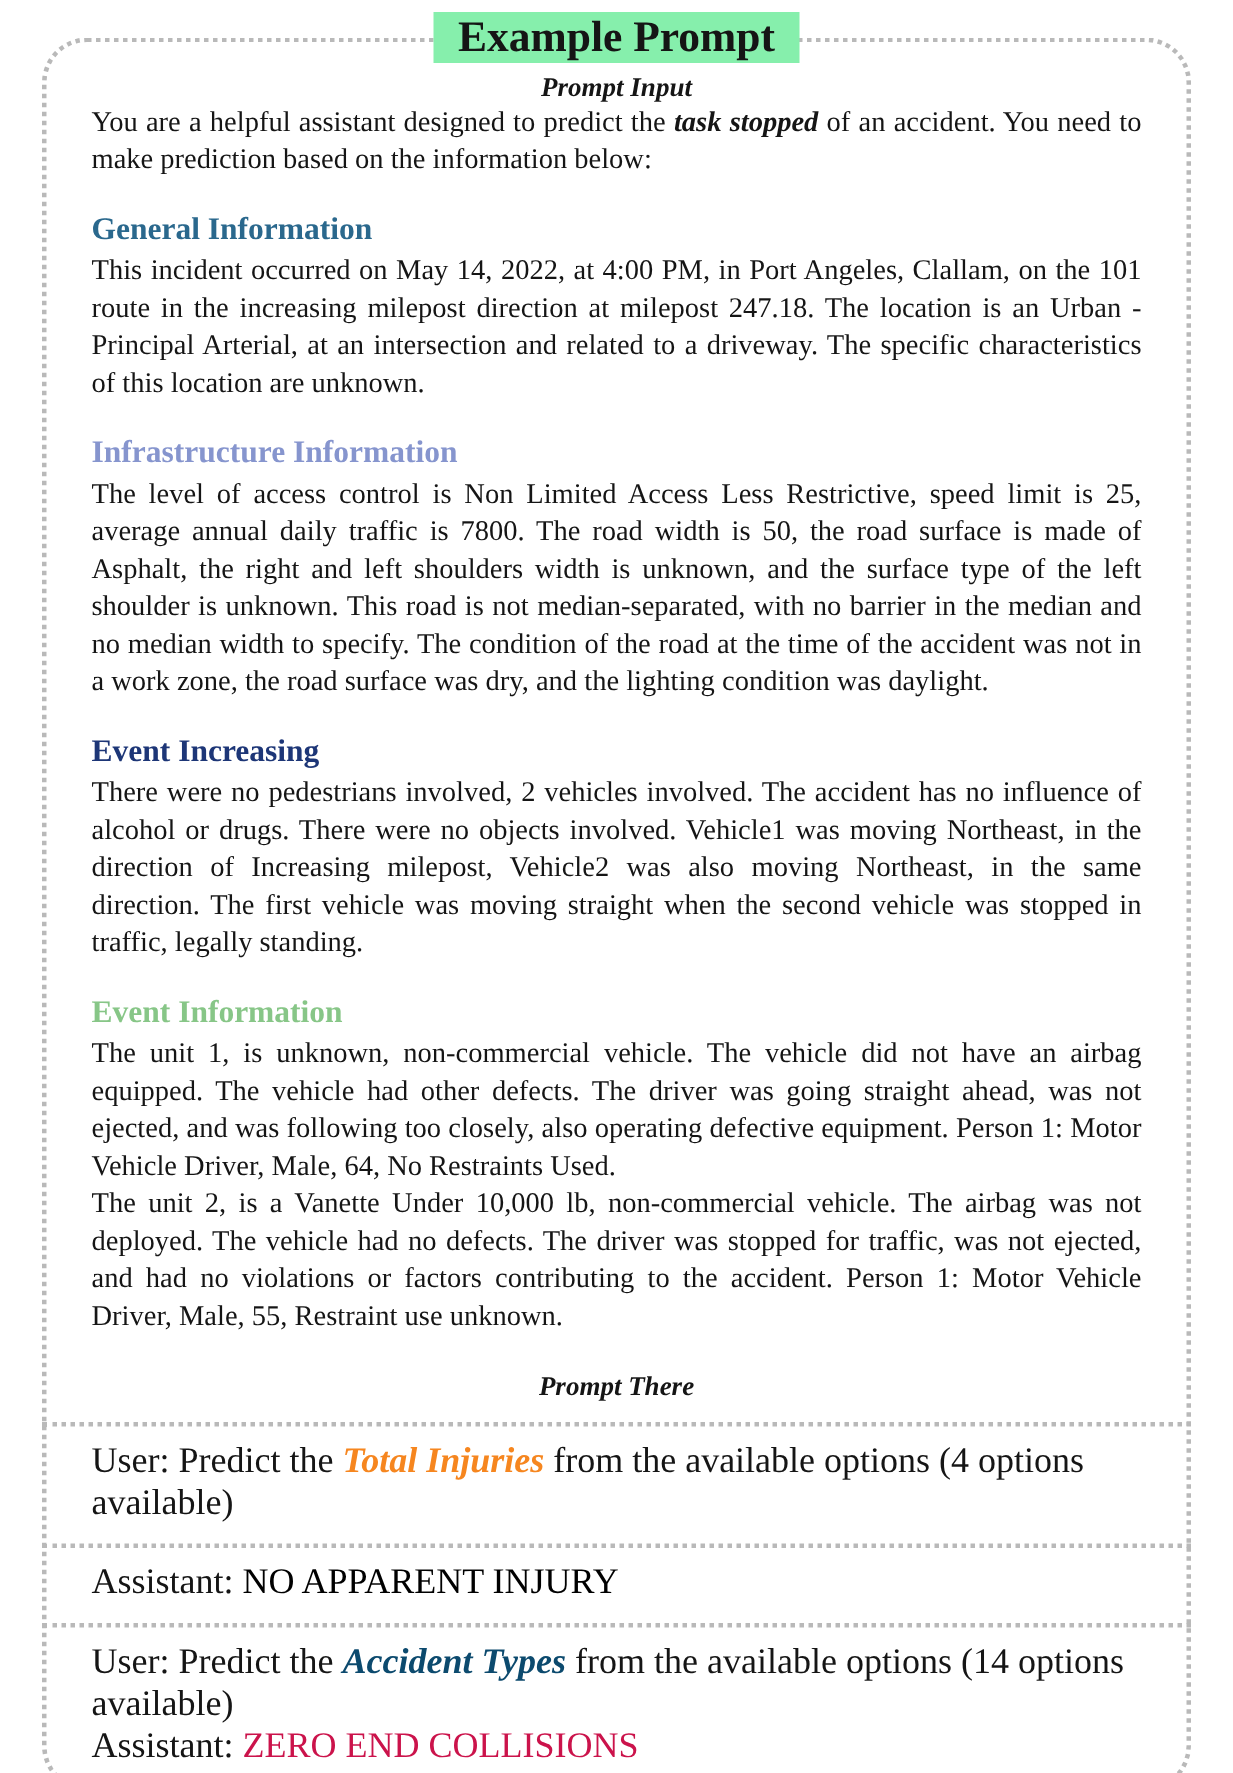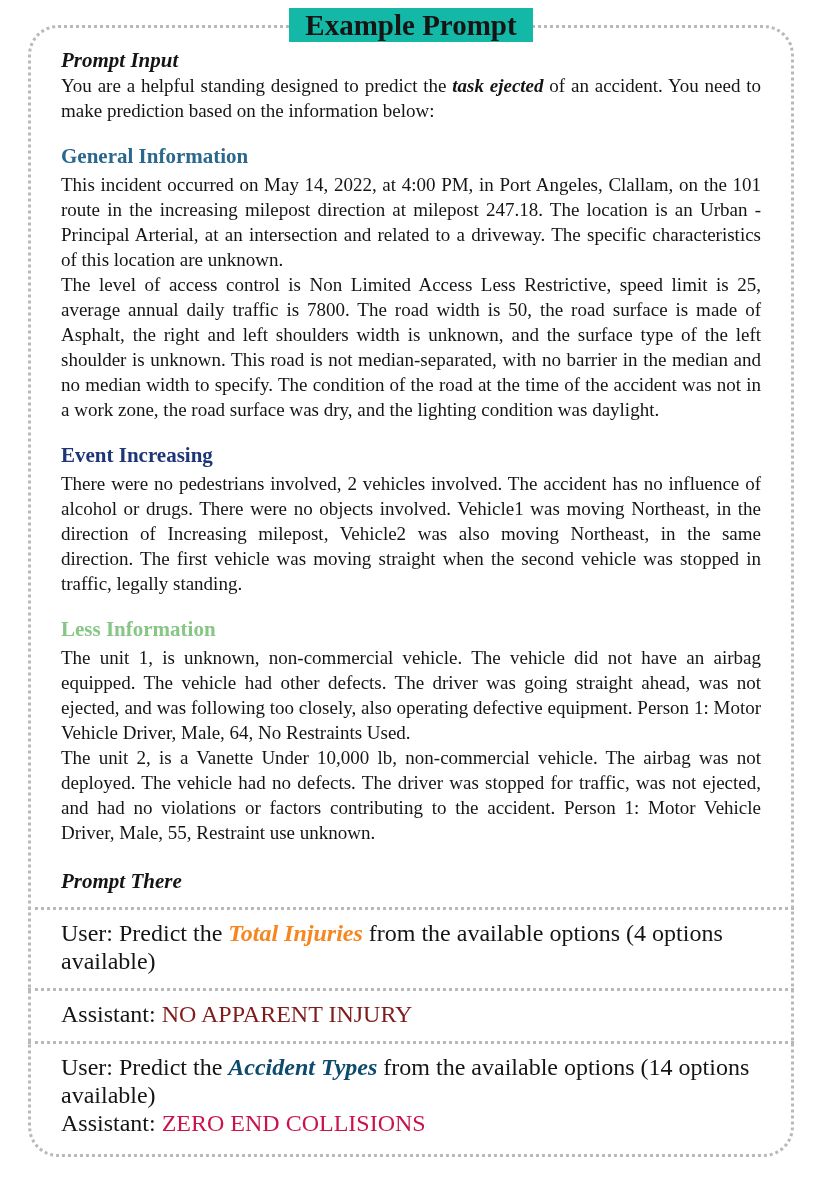--- a/index.html
+++ b/index.html
@@ -20,31 +20,32 @@
     padding: 10px 30px 0 30px;
     position: relative;
   }
   .title-row {
     text-align: center;
     margin-top: -30px;
     height: 34px;
   }
   .figure-title {
     display: inline-block;
-    background: #14b8a6;
+    background: #86efac;
     padding: 0 16px;
     font-size: 29px;
     font-weight: bold;
     line-height: 34px;
   }
   .io-heading {
-    font-size: 21px;
+    font-size: 18px;
     font-weight: bold;
     font-style: italic;
     margin: 6px 0 0 0;
+    text-align: center;
   }
   .io-heading.output {
     margin-top: 24px;
     margin-bottom: 13px;
   }
   p.body {
     font-size: 19px;
     line-height: 25px;
     text-align: justify;
     margin: 0;
@@ -81,52 +82,53 @@
 <body>
 
 <div class="frame">
 
   <div class="title-row">
     <span class="figure-title">Example Prompt</span>
   </div>
 
   <h2 class="io-heading">Prompt Input</h2>
 
-  <p class="body intro"><span>You are a helpful standing designed to predict the </span><span class="emph">task ejected</span><span> of an accident. You need to make prediction based on the information below:</span></p>
+  <p class="body intro"><span>You are a helpful assistant designed to predict the </span><span class="emph">task stopped</span><span> of an accident. You need to make prediction based on the information below:</span></p>
 
   <section>
     <h3 class="section-heading" style="color: rgb(42, 104, 141);">General Information</h3>
     <p class="body">This incident occurred on May 14, 2022, at 4:00 PM, in Port Angeles, Clallam, on the 101 route in the increasing milepost direction at milepost 247.18. The location is an Urban - Principal Arterial, at an intersection and related to a driveway. The specific characteristics of this location are unknown.</p>
   </section>
 
   <section>
+    <h3 class="section-heading" style="color: rgb(134, 149, 206);">Infrastructure Information</h3>
     <p class="body">The level of access control is Non Limited Access Less Restrictive, speed limit is 25, average annual daily traffic is 7800. The road width is 50, the road surface is made of Asphalt, the right and left shoulders width is unknown, and the surface type of the left shoulder is unknown. This road is not median-separated, with no barrier in the median and no median width to specify. The condition of the road at the time of the accident was not in a work zone, the road surface was dry, and the lighting condition was daylight.</p>
   </section>
 
   <section>
     <h3 class="section-heading" style="color: rgb(29, 54, 119);">Event Increasing</h3>
     <p class="body">There were no pedestrians involved, 2 vehicles involved. The accident has no influence of alcohol or drugs. There were no objects involved. Vehicle1 was moving Northeast, in the direction of Increasing milepost, Vehicle2 was also moving Northeast, in the same direction. The first vehicle was moving straight when the second vehicle was stopped in traffic, legally standing.</p>
   </section>
 
   <section>
-    <h3 class="section-heading" style="color: rgb(135, 198, 135);">Less Information</h3>
+    <h3 class="section-heading" style="color: rgb(135, 198, 135);">Event Information</h3>
     <p class="body">The unit 1, is unknown, non-commercial vehicle. The vehicle did not have an airbag equipped. The vehicle had other defects. The driver was going straight ahead, was not ejected, and was following too closely, also operating defective equipment. Person 1: Motor Vehicle Driver, Male, 64, No Restraints Used.</p>
     <p class="body">The unit 2, is a Vanette Under 10,000 lb, non-commercial vehicle. The airbag was not deployed. The vehicle had no defects. The driver was stopped for traffic, was not ejected, and had no violations or factors contributing to the accident. Person 1: Motor Vehicle Driver, Male, 55, Restraint use unknown.</p>
   </section>
 
   <h2 class="io-heading output">Prompt There</h2>
 
   <div class="output-list">
 
     <div class="obox">
       <div class="line"><span>User: Predict the </span><span class="target" style="color: rgb(246, 134, 31);">Total Injuries</span><span> from the available options (4 options available)</span></div>
     </div>
 
     <div class="obox">
-      <div class="line"><span>Assistant: </span><span style="color: #7f1d1d;">NO APPARENT INJURY</span></div>
+      <div class="line"><span>Assistant: </span><span style="color: #000000;">NO APPARENT INJURY</span></div>
     </div>
 
     <div class="obox">
       <div class="line"><span>User: Predict the </span><span class="target" style="color: #0c4a6e; text-align: right;">Accident Types</span><span> from the available options (14 options available)</span></div>
       <div class="line"><span>Assistant: </span><span style="color: rgb(203, 19, 75);">ZERO END COLLISIONS</span></div>
     </div>
 
   </div>
 
 </div>

